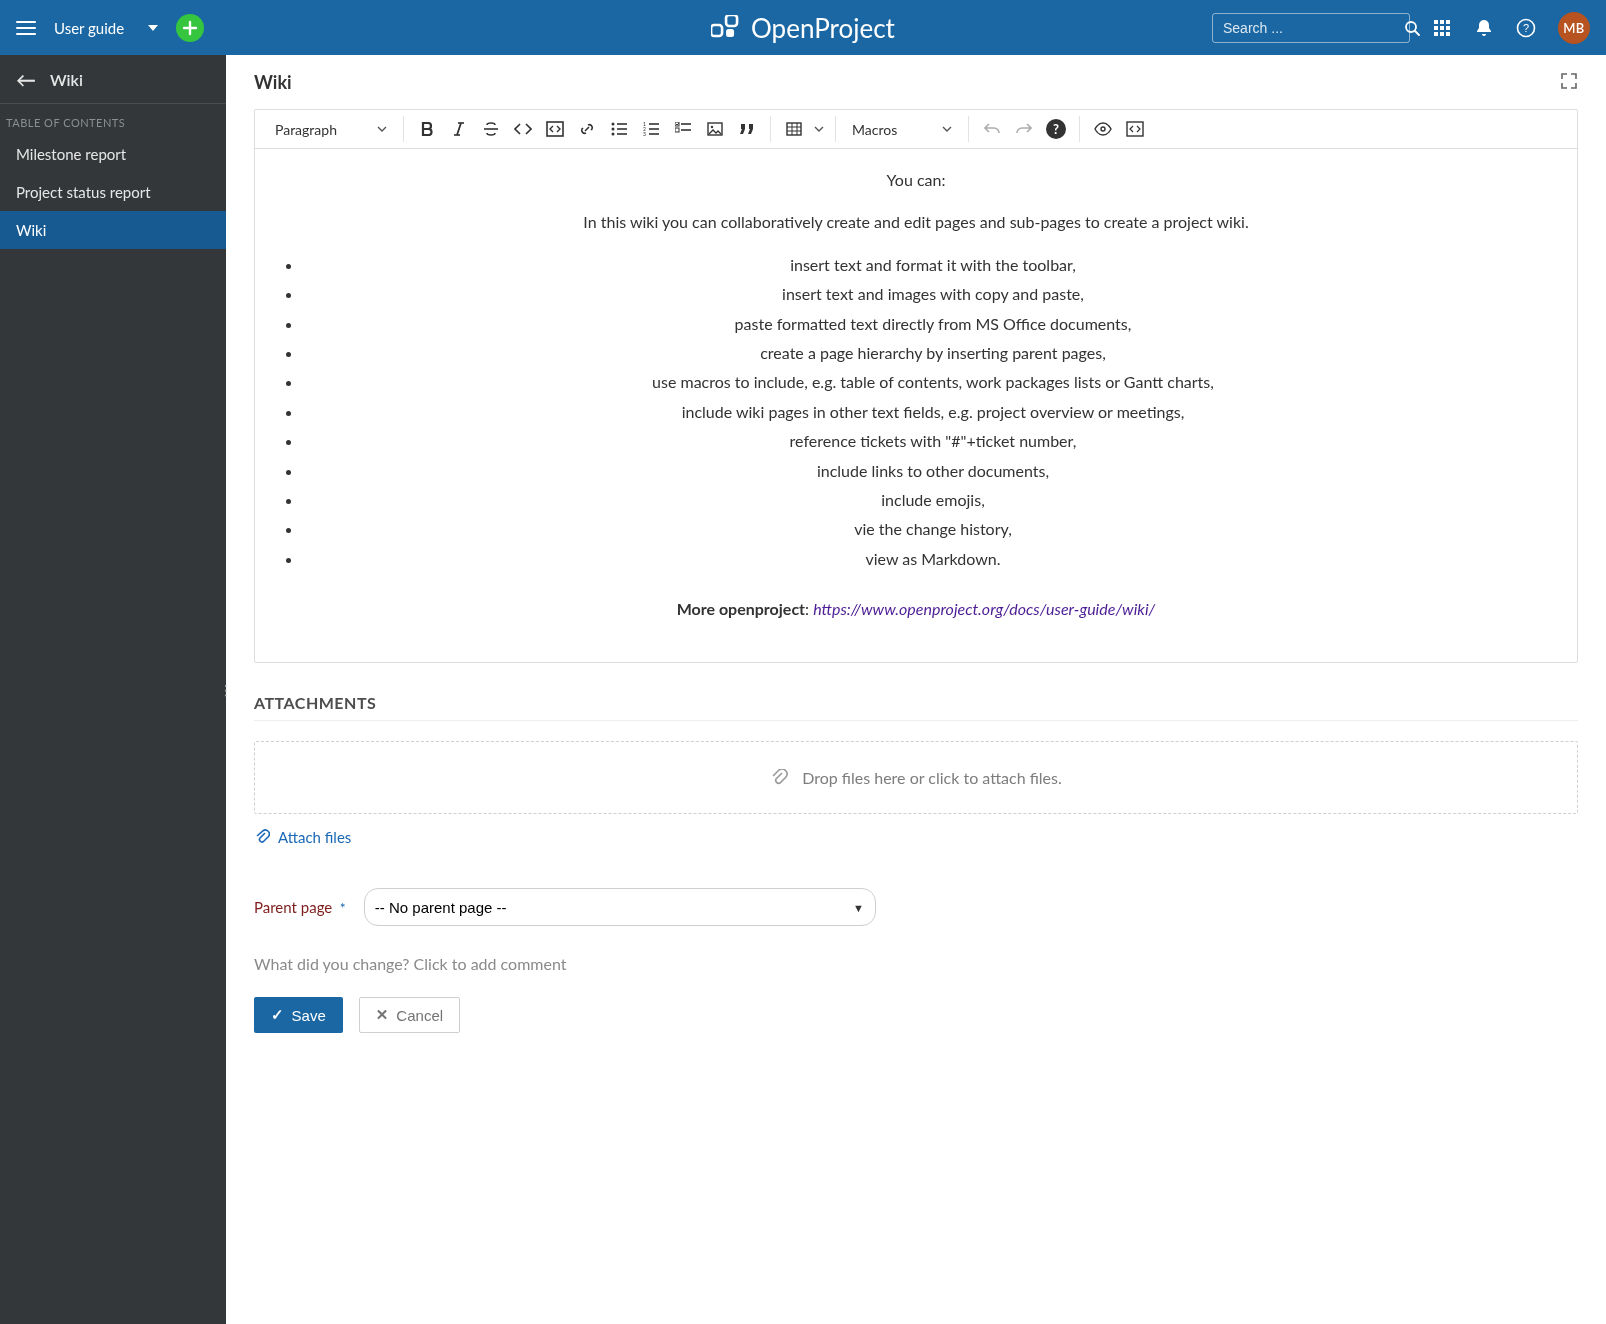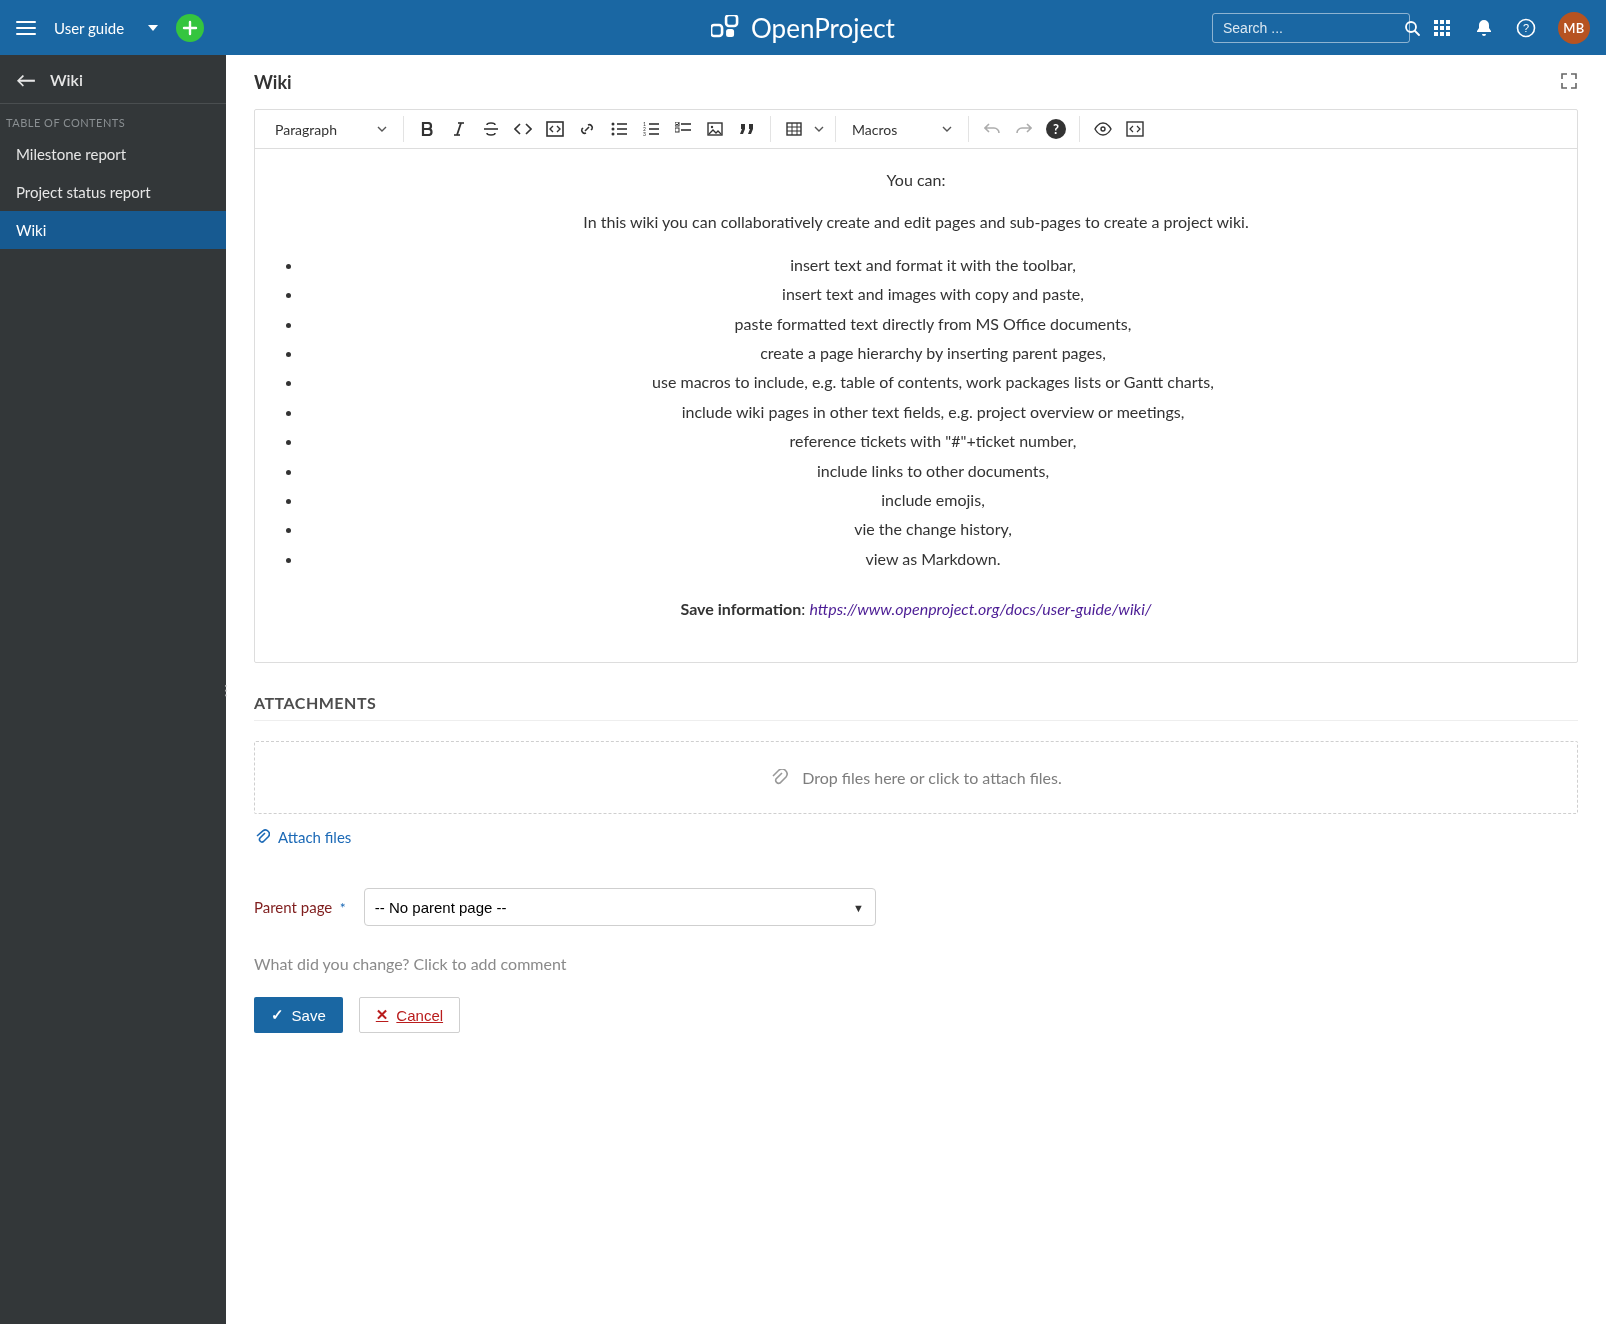--- a/index.html
+++ b/index.html
@@ -116,38 +116,38 @@
     gap:14px; color:#7d7d7d; font-size:16px; cursor:pointer;
   }
   .attach-link { display:inline-flex; align-items:center; gap:8px; margin-top:14px; color:#1b69b6; cursor:pointer; font-size:15px;}
 
   
   .form-row { display:flex; align-items:center; margin:40px 28px 0 28px; gap:18px;}
   .form-label { font-size:15px; color:#7f1d1d;}
   .req-star { color:#1b69b6; margin-left:4px;}
   .select-wrap { position:relative; flex:0 0 512px;}
   .select-wrap select {
-    width:100%; height:38px; border:1px solid #cfcfcf; border-radius:4px;
+    width:100%; height:38px; border:1px solid #cfcfcf; border-radius:14px;
     padding:6px 30px 6px 10px; font-size:15px; background:#fff;
     appearance:none; -webkit-appearance:none; cursor:pointer;
   }
   .select-caret { position:absolute; right:12px; top:50%; transform:translateY(-50%); pointer-events:none; font-size:11px; color:#333;}
 
   
   .comment-input {
     margin:28px 28px 0 28px;
     color:#8a8a8a; font-size:16px; cursor:text;
     padding:0;
   }
 
   
   .button-row { display:flex; gap:16px; margin:24px 28px 40px 28px;}
   .btn { display:inline-flex; align-items:center; gap:8px; padding:8px 16px; font-size:15px; border-radius:2px; cursor:pointer; border:1px solid transparent;}
   .btn-primary { background:#1a67a3; color:#fff;}
-  .btn-secondary { background:#fff; color:#b91c1c; border-color:#cfcfcf;text-decoration:underline;}
+  .btn-secondary { background:#fff; color:#737373; border-color:#cfcfcf;}
   .check-icon::before { content:"✓"; font-weight:700;}
   .x-icon::before { content:"✕"; font-weight:700;}
 </style>
 </head>
 <body>
 
 <div class="topbar">
   <div class="topbar-left">
     <div class="hamburger">
       <span></span>
@@ -399,21 +399,21 @@
             <li>create a page hierarchy by inserting parent pages,</li>
             <li>use macros to include, e.g. table of contents, work packages lists or Gantt charts,</li>
             <li>include wiki pages in other text fields, e.g. project overview or meetings,</li>
             <li>reference tickets with "#"+ticket number,</li>
             <li>include links to other documents,</li>
             <li>include emojis,</li>
             <li>vie the change history,</li>
             <li>view as Markdown.</li>
           </ul>
         <p>
-          <strong><span>Save information</span></strong>:
+          <strong><span>More openproject</span></strong>:
           <a href="#">https://www.openproject.org/docs/user-guide/wiki/</a>
         </p>
       </div>
     </div>
 
     <div class="section">
       <div class="section-title">Attachments</div>
       <div class="dropzone">
         <svg width="18" height="18" viewBox="0 0 18 18">
             <path d="M12 4l-6 6a3 3 0 0 0 4 4l6-6a5 5 0 0 0-7-7L3 7" fill="none" stroke="#999" stroke-width="1.6"></path>

